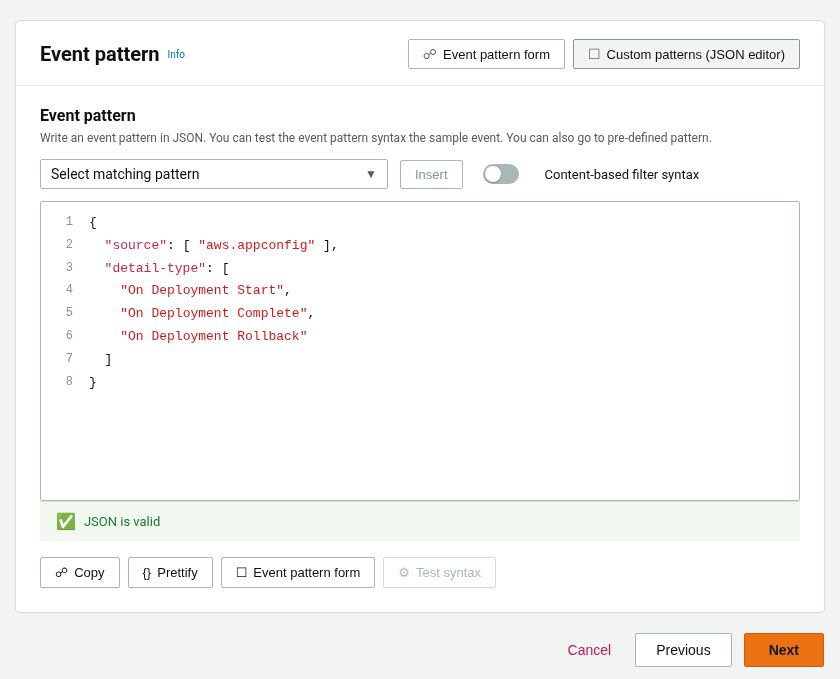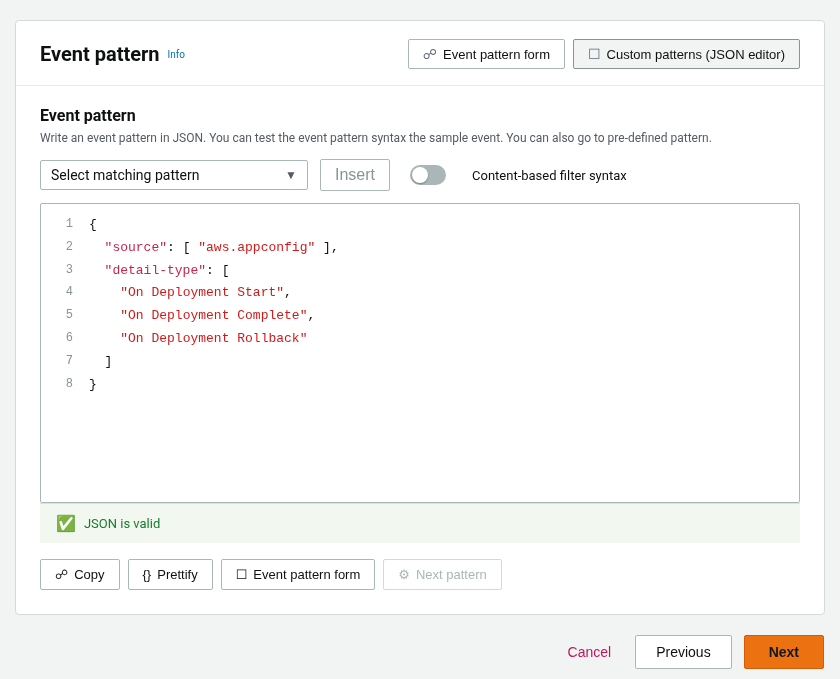--- a/index.html
+++ b/index.html
@@ -105,37 +105,37 @@
     }
 
     .select-dropdown {
       display: flex;
       align-items: center;
       justify-content: space-between;
       padding: 6px 10px;
       border: 1px solid #aab7b8;
       border-radius: 2px;
       background: #fff;
-      width: 268px;
+      width: 348px;
       cursor: pointer;
       font-size: 14px;
       color: #0f1111;
     }
 
     .select-dropdown .chevron {
       color: #545b64;
       font-size: 12px;
     }
 
     .insert-btn {
       padding: 6px 14px;
       border: 1px solid #aab7b8;
       border-radius: 2px;
       background: #fff;
-      font-size: 16px;
+      font-size: 13px;
       color: #879596;
       cursor: default;
     }
 
     .toggle-row {
       display: flex;
       align-items: center;
       gap: 26px;
       margin-left: 8px;
     }
@@ -380,21 +380,21 @@
       <button class="action-btn">
         <span class="action-btn-icon">{}</span>
         <span>Prettify</span>
       </button>
       <button class="action-btn">
         <span class="action-btn-icon">☐</span>
         <span>Event pattern form</span>
       </button>
       <button class="action-btn disabled">
         <span class="action-btn-icon">⚙</span>
-        <span>Next pattern</span>
+        <span>Test syntax</span>
       </button>
     </div>
   </div>
 </div>
 
 <div class="footer">
   <button class="cancel-btn">Cancel</button>
   <button class="prev-btn">Previous</button>
   <button class="next-btn">Next</button>
 </div>

